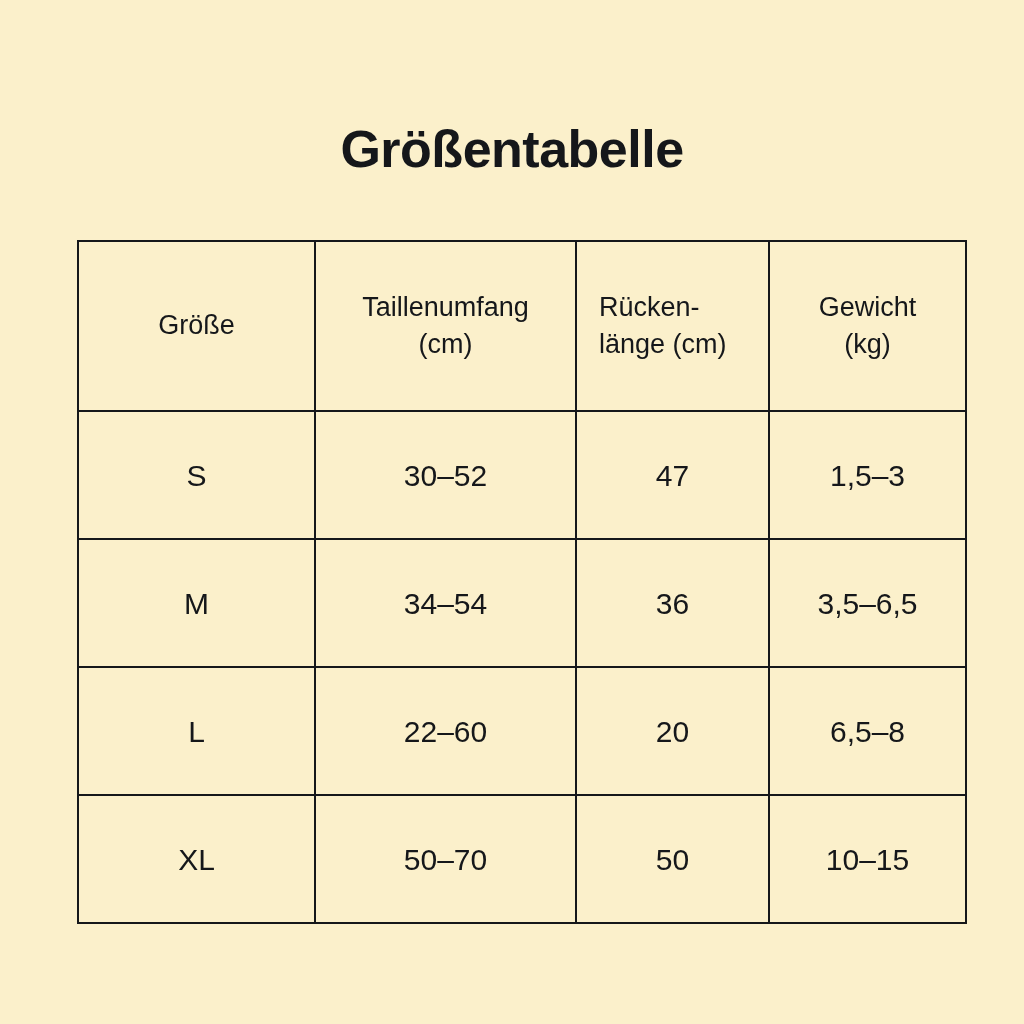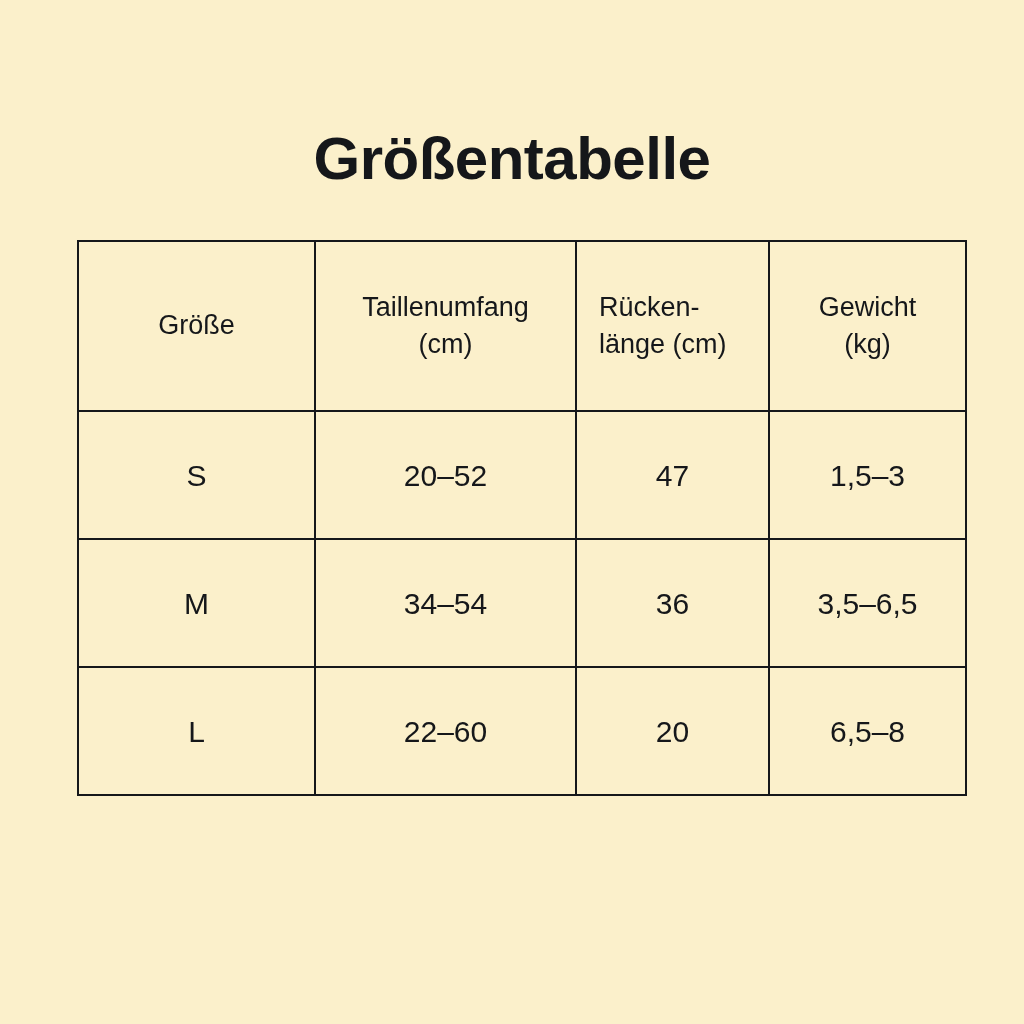--- a/index.html
+++ b/index.html
@@ -21,21 +21,21 @@
     height: 1024px;
     box-sizing: border-box;
   }
 
   .page-title {
     position: absolute;
     left: 0;
     top: 86px;
     width: 1024px;
     text-align: center;
-    font-size: 60px;
+    font-size: 52px;
     font-weight: 700;
     letter-spacing: -0.5px;
     line-height: 1.1;
     color: #15171a;
   }
 
   .size-table {
     position: absolute;
     left: 77px;
     top: 240px;
@@ -111,32 +111,38 @@
         </th>
         <th>
           <span class="hdr-line">Gewicht</span>
           <span class="hdr-line">(kg)</span>
         </th>
       </tr>
     </thead>
     <tbody>
       <tr>
         <td>S</td>
-        <td>20–52</td>
+        <td>30–52</td>
         <td>47</td>
         <td>1,5–3</td>
       </tr>
       <tr>
         <td>M</td>
         <td>34–54</td>
         <td>36</td>
         <td>3,5–6,5</td>
       </tr>
       <tr>
         <td>L</td>
         <td>22–60</td>
         <td>20</td>
         <td>6,5–8</td>
       </tr>
+      <tr>
+        <td>XL</td>
+        <td>50–70</td>
+        <td>50</td>
+        <td>10–15</td>
+      </tr>
     </tbody>
   </table>
 
 </div>
 
 </body></html>

